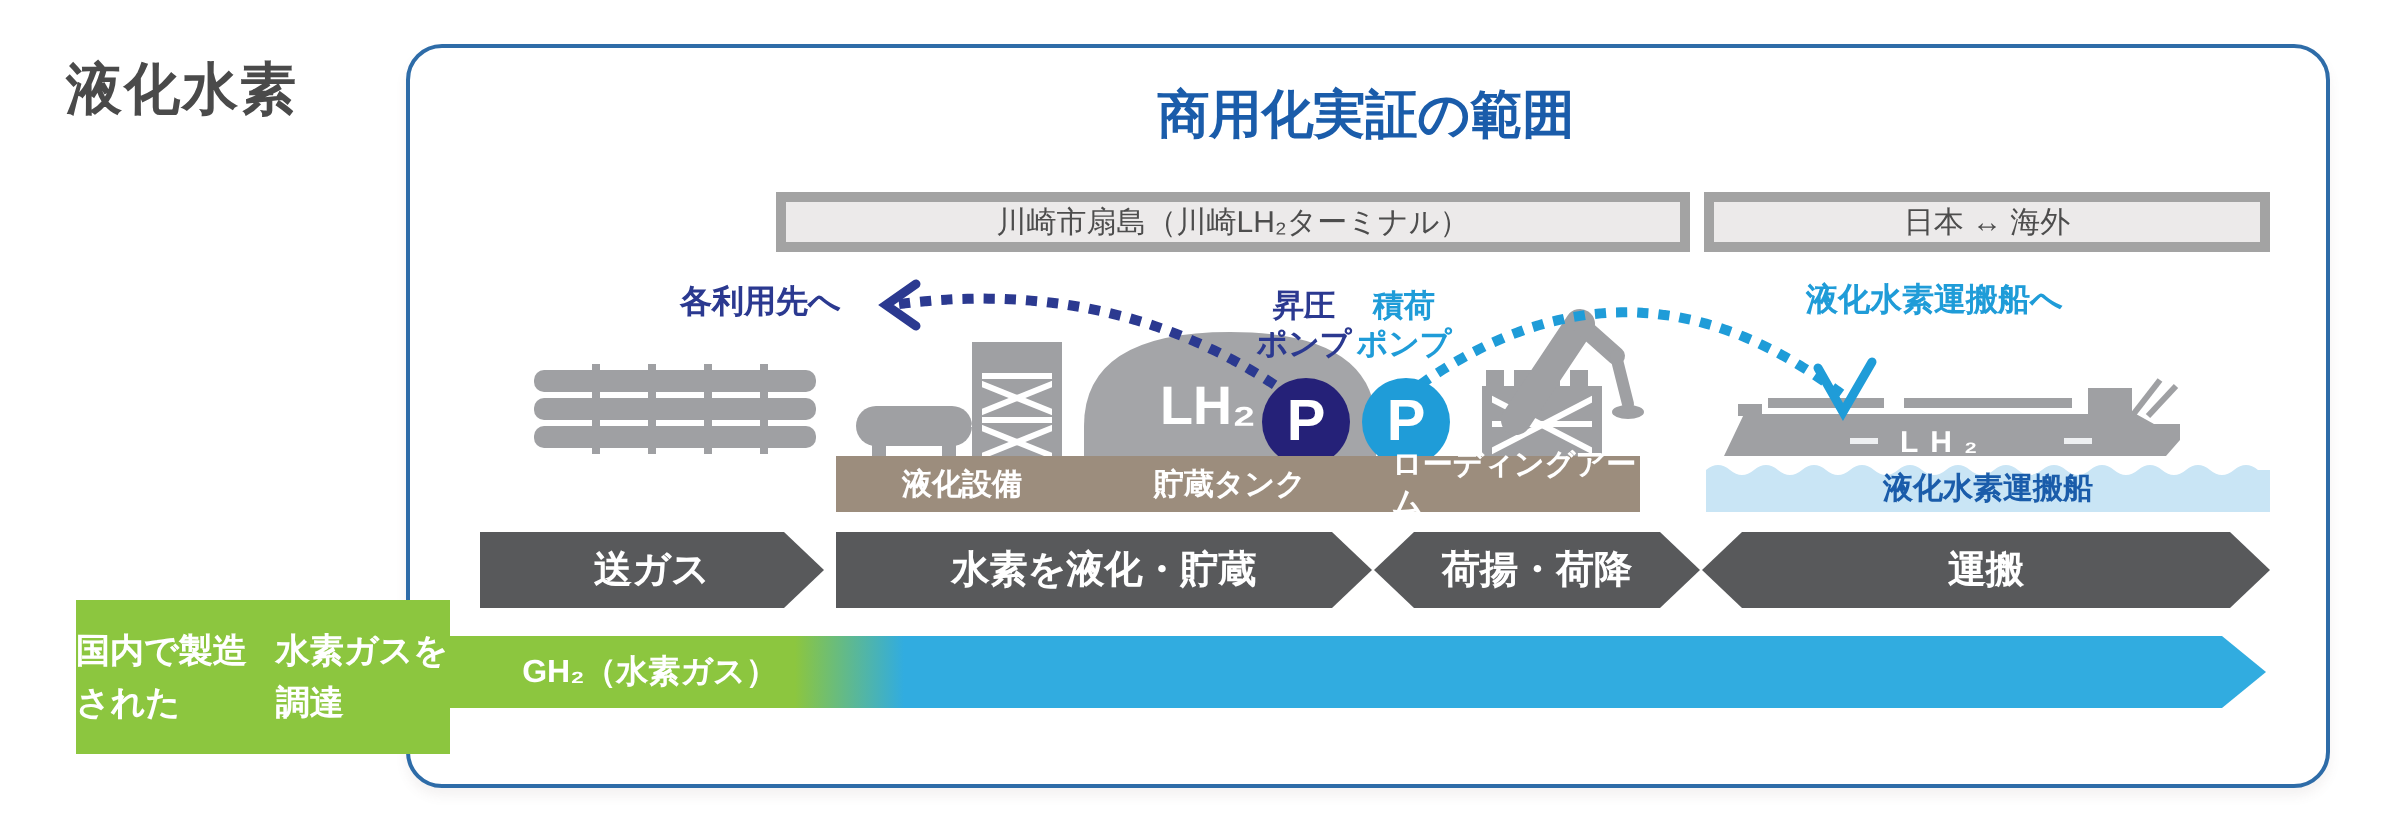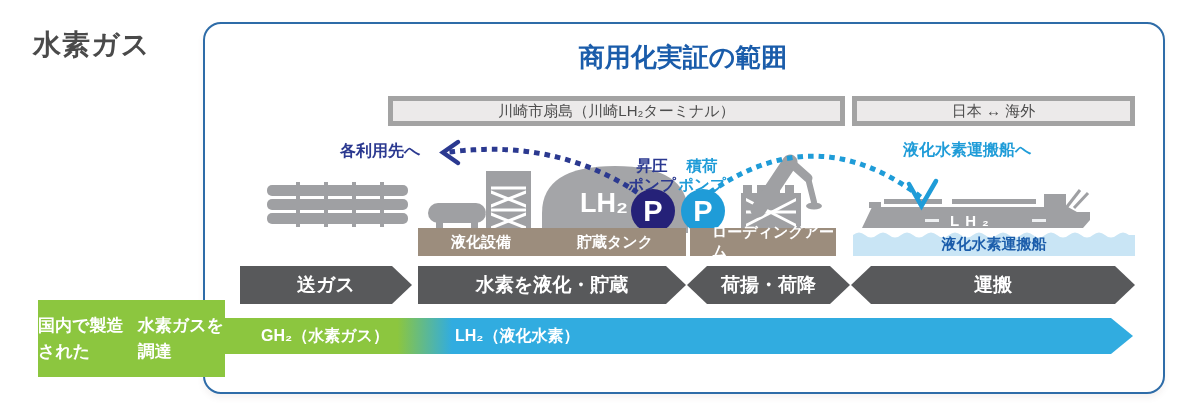--- a/index.html
+++ b/index.html
@@ -19,34 +19,34 @@
        display:flex;align-items:center;justify-content:center;font-size:15px;color:#4d4d4d;}
   .hdr-terminal{left:388px;width:457px;}
   .hdr-route{left:852px;width:283px;}
 
   svg.overlay{left:0;top:0;pointer-events:none;}
 
   .ann{font-size:16px;font-weight:bold;white-space:nowrap;}
   .to-users{left:340px;top:141px;color:#2b3990;}
   .to-ship{left:903px;top:140px;color:#1f9cd8;}
 
-  .pump-label{top:144px;width:56px;text-align:center;font-size:15.5px;font-weight:bold;line-height:19px;margin-top:12px;}
+  .pump-label{top:144px;width:56px;text-align:center;font-size:15.5px;font-weight:bold;line-height:19px;}
   .pl-boost{left:624px;color:#2b3990;}
   .pl-loading{left:674px;color:#1f9cd8;}
 
   .pump-circle{width:44px;height:44px;border-radius:50%;display:flex;align-items:center;justify-content:center;
                color:#fff;font-size:29px;font-weight:bold;top:189px;}
   .pc-boost{left:631px;background:#252178;}
   .pc-loading{left:681px;background:#1f9cd8;}
 
   .cap{top:228px;height:28px;background:#9c8d7d;color:#fff;font-size:15px;font-weight:bold;
        display:flex;align-items:center;justify-content:center;}
   .cap-pipeline{left:240px;width:172px;}
   .cap-liq{left:418px;width:268px;justify-content:space-around;}
-  .cap-arm{left:690px;width:124px;padding-left:22px;}
+  .cap-arm{left:674px;width:124px;padding-left:22px;}
   .water-label{left:853px;top:232px;width:282px;height:24px;display:flex;align-items:center;justify-content:center;
                color:#1a5caa;font-size:15px;font-weight:bold;}
 
   .step{top:266px;height:38px;background:#58595b;color:#fff;font-size:19px;font-weight:bold;
         display:flex;align-items:center;justify-content:center;}
   .step-right{clip-path:polygon(0 0,calc(100% - 20px) 0,100% 50%,calc(100% - 20px) 100%,0 100%);}
   .step-both{clip-path:polygon(20px 0,calc(100% - 20px) 0,100% 50%,calc(100% - 20px) 100%,20px 100%,0 50%);}
   .st-1{left:240px;width:172px;}
   .st-2{left:418px;width:268px;}
   .st-3{left:687px;width:163px;}
@@ -62,21 +62,21 @@
 
   .supply-box{left:38px;top:300px;width:187px;height:77px;background:#8cc63f;color:#fff;
               display:flex;flex-direction:row;align-items:center;justify-content:center;
               font-size:17px;font-weight:bold;line-height:26px;}
 </style>
 </head>
 <body>
 
 <div class="stage">
 
-  <div class="abs page-title">水素ガス</div>
+  <div class="abs page-title">液化水素</div>
 
   <div class="abs scope-box"></div>
   <div class="abs scope-title">商用化実証の範囲</div>
 
   <div class="abs hdr hdr-terminal">川崎市扇島（川崎LH₂ターミナル）</div>
   <div class="abs hdr hdr-route">日本 ↔ 海外</div>
 
   <svg class="abs overlay" width="1200" height="416" viewBox="0 0 1200 416">
 
     <g fill="#9fa0a3">
@@ -206,21 +206,20 @@
   </div>
   <div class="abs step step-both st-3">
     <span>荷揚・荷降</span>
   </div>
   <div class="abs step step-both st-4">
     <span>運搬</span>
   </div>
 
   <div class="abs flow-bar">
     <span class="flow-gas">GH₂（水素ガス）</span>
-    <span class="flow-liquid">LH₂（液化水素）</span>
   </div>
 
   <div class="abs supply-box">
     <div>国内で製造された</div>
     <div>水素ガスを調達</div>
   </div>
 
 </div>
 
 </body></html>

